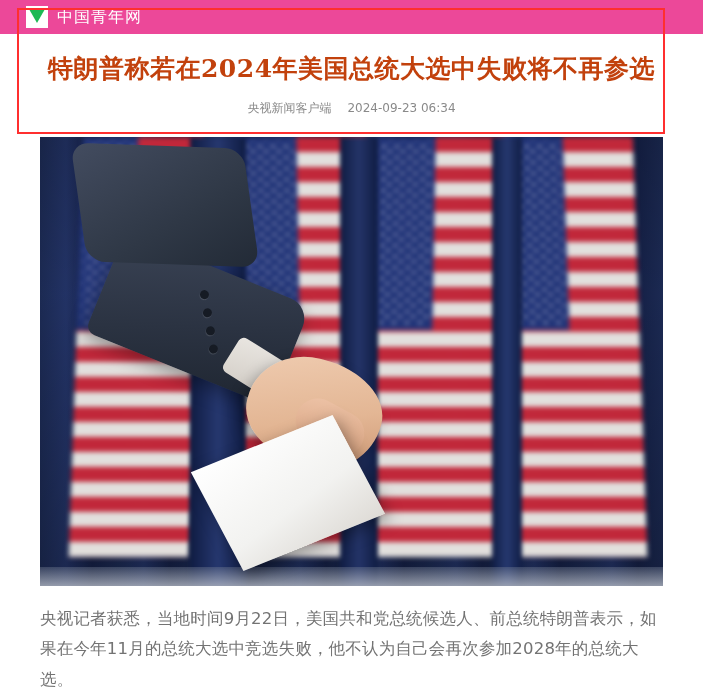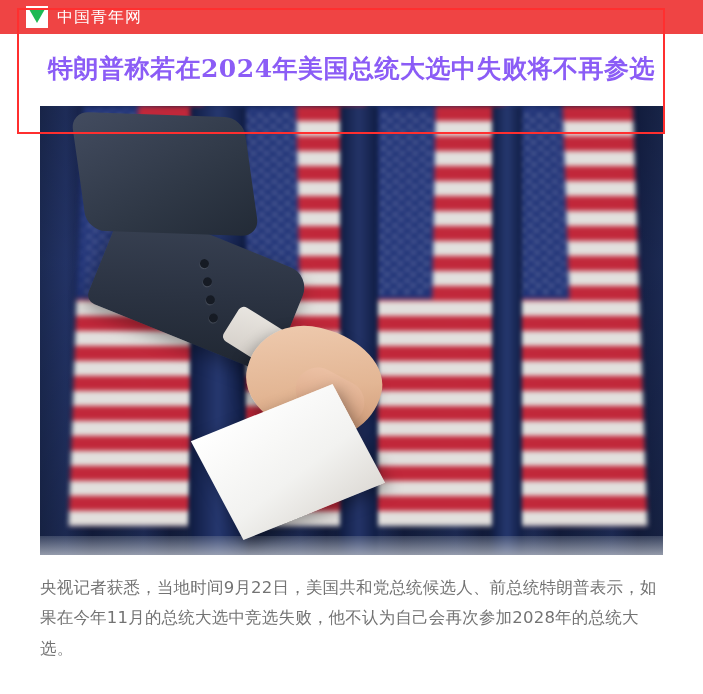--- a/index.html
+++ b/index.html
@@ -11,21 +11,21 @@
     width: 703px;
     height: 694px;
     font-family: "Liberation Sans", sans-serif;
     overflow: hidden;
     position: relative;
   }
 
   
   .brand-bar {
     height: 34px;
-    background: #ef4444;
+    background: #ec4899;
     display: flex;
     align-items: center;
     padding-left: 26px;
     box-sizing: border-box;
   }
   .brand-logo {
     width: 22px;
     height: 22px;
     background: #ffffff;
     margin-right: 9px;
@@ -66,21 +66,21 @@
   
   .headline-wrap {
     background: #ffffff;
     padding: 18px 40px 4px 40px;
     box-sizing: border-box;
   }
   .headline {
     font-family: "DejaVu Serif", "Liberation Serif", serif;
     font-weight: bold;
     font-size: 25px;
-    color: #8b5cf6;
+    color: #c2410c;
     text-align: center;
     line-height: 1.35;
     letter-spacing: 0.5px;
     margin: 0;
   }
   .meta-row {
     display: flex;
     justify-content: center;
     align-items: center;
     margin-top: 14px;
@@ -259,20 +259,24 @@
 
 <div class="brand-bar">
   <div class="brand-logo"></div>
   <span class="brand-name">中国青年网</span>
 </div>
 
 <div class="headline-box"></div>
 
 <div class="headline-wrap">
   <h1 class="headline">特朗普称若在2024年美国总统大选中失败将不再参选</h1>
+  <div class="meta-row">
+    <span class="meta-source">央视新闻客户端</span>
+    <span class="meta-time">2024-09-23 06:34</span>
+  </div>
 </div>
 
 <div class="photo-wrap">
   <div class="photo">
     <div class="flag f1">
         <div class="stripes"></div>
         <div class="canton"></div>
       </div>
     <div class="flag f2">
         <div class="stripes"></div>

